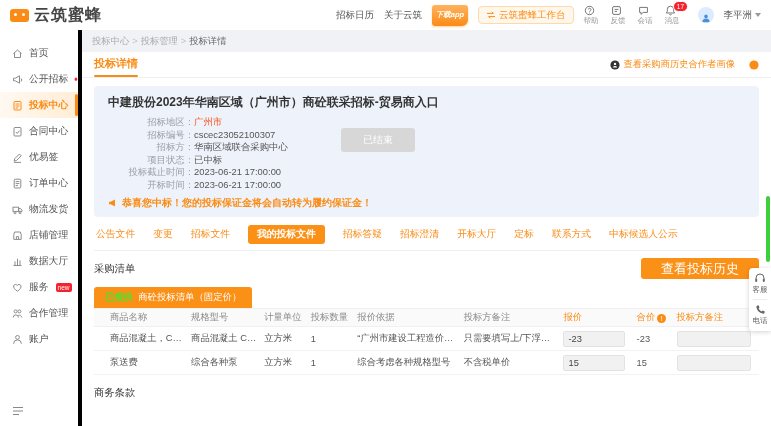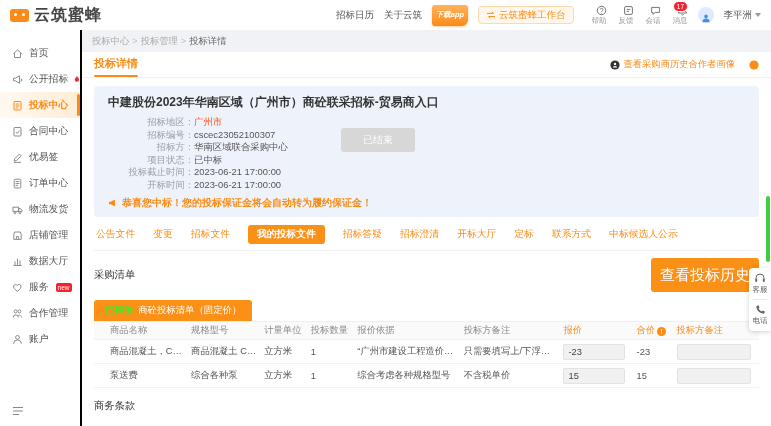--- a/index.html
+++ b/index.html
@@ -15,30 +15,30 @@
   .logo-ic::before { left:4px; } .logo-ic::after { right:4px; }
   .logo-tx { font-size:16px; font-weight:bold; color:#454545; letter-spacing:1px; }
   .search { width:152px; height:18px; background:#f5f6f7; border-radius:3px; display:flex; align-items:center; padding:0 6px; gap:4px; margin-left:8px; }
   .search input { flex:1; min-width:0; border:none; background:transparent; outline:none; font-size:9px; color:#666; font-family:inherit; }
   .search input::placeholder { color:#bdbdbd; }
   .hdr-right { margin-left:auto; display:flex; align-items:center; gap:10px; }
   .hlink { font-size:9.5px; color:#555; cursor:pointer; }
   .dl-badge { width:36px; height:21px; background:linear-gradient(180deg,#ffb25e,#fb8b16); border-radius:3px 3px 6px 3px; color:#fff; font-size:7.5px; font-style:italic; font-weight:bold; display:flex; align-items:center; justify-content:center; box-shadow:0 1px 2px rgba(250,140,22,.4); }
   .wb-btn { height:18px; display:flex; align-items:center; gap:3px; padding:0 7px; border:1px solid #ffd9a8; background:#fff7ec; border-radius:4px; color:#fa8c16; font-size:9.5px; cursor:pointer; }
   .acts { display:flex; align-items:center; gap:4px; }
-  .act { display:flex; flex-direction:column; align-items:flex-end; width:23px; position:relative; cursor:pointer; }
+  .act { display:flex; flex-direction:column; align-items:flex-start; width:23px; position:relative; cursor:pointer; }
   .act-lb { font-size:7.5px; color:#999; line-height:9px; }
   .nbadge { position:absolute; top:-4px; right:0px; background:#f5222d; color:#fff; font-size:6.5px; border-radius:6px; padding:0 2.5px; line-height:9px; border:1px solid #fff; }
   .avatar { width:16px; height:16px; border-radius:50%; background:#dcebff; display:flex; align-items:flex-end; justify-content:center; overflow:hidden; }
   .uname { font-size:9.5px; color:#555; display:flex; align-items:center; gap:3px; cursor:pointer; }
   .caret { width:0; height:0; border-left:3px solid transparent; border-right:3px solid transparent; border-top:4px solid #999; }
 
   
   .body-row { display:flex; height:396px; }
-  .sidebar { width:82px; background:#fff; border-right:2px solid #000000; position:relative; padding-top:10px; flex:none; }
+  .sidebar { width:82px; background:#fff; border-right:4px solid #000000; position:relative; padding-top:10px; flex:none; }
   .side-item { height:26px; display:flex; align-items:center; gap:6px; padding-left:12px; font-size:9.8px; color:#555; position:relative; cursor:pointer; white-space:nowrap; }
   .sic { width:11px; height:11px; flex:none; color:#8c8c8c; display:flex; align-items:center; }
   .side-item.active { background:linear-gradient(90deg,#fff9f1,#ffedd6); color:#fa8c16; font-weight:bold; }
   .side-item.active .sic { color:#fa8c16; }
   .side-item.active::after { content:""; position:absolute; right:0; top:2px; bottom:2px; width:3px; background:#fa8c16; border-radius:2px; }
   .newb { background:#f5222d; color:#fff; font-size:6.5px; padding:0 2px; border-radius:2px; line-height:9px; margin-left:1px; }
   .collapse { position:absolute; left:12px; bottom:8px; cursor:pointer; }
 
   .content { flex:1; display:flex; flex-direction:column; overflow:hidden; }
   .crumbs { padding:5px 10px 4px; font-size:9.3px; color:#aaa; }
@@ -60,21 +60,21 @@
   .f-value.accent { color:#fa541c; }
   .status-btn { position:absolute; left:247px; top:42px; width:74px; height:24px; background:#d7d7d7; color:#fff; font-size:9.8px; border:none; border-radius:3px; font-family:inherit; }
   .notice { margin-top:5px; display:flex; align-items:center; gap:4px; font-size:10px; font-weight:bold; color:#fa8c16; }
 
   .tabs-row { margin:6px 12px 0; display:flex; align-items:center; gap:18px; border-bottom:1px solid #f0f0f0; padding:2px 2px 6px; }
   .dtab { font-size:9.8px; color:#fa8c16; cursor:pointer; white-space:nowrap; }
   .dtab.active { background:#fb9016; color:#fff; padding:3px 9px; border-radius:3px; font-weight:bold; }
 
   .sec-row { margin:7px 12px 0; display:flex; align-items:center; justify-content:space-between; }
   .sec-title { font-size:10.3px; color:#333; }
-  .hist-btn { background:#fb9016; color:#fff; font-size:15px; height:34px; padding:0 9px; border:none; border-radius:3px; font-family:inherit; cursor:pointer; }
+  .hist-btn { background:#fb9016; color:#fff; font-size:13px; height:21px; padding:0 20px; border:none; border-radius:3px; font-family:inherit; cursor:pointer; }
 
   .list-tab-wrap { margin:8px 12px 0; }
   .list-tab { display:inline-flex; align-items:center; gap:5px; background:#fb9016; border-radius:3px 3px 0 0; padding:4px 11px; font-size:9.4px; cursor:pointer; }
   .lt-status { color:#49e52c; font-weight:bold; }
   .lt-name { color:#fff; }
 
   table { border-collapse:collapse; table-layout:fixed; }
   .ptable { width:calc(100% - 24px); margin:0 12px; font-size:9.3px; }
   .ptable th { background:#fafafa; color:#8a8a8a; font-weight:normal; height:18px; text-align:left; padding:0 4px; border-top:1px solid #f0f0f0; border-bottom:1px solid #f0f0f0; white-space:nowrap; overflow:hidden; }
   .ptable th.orange { color:#fa8c16; }

